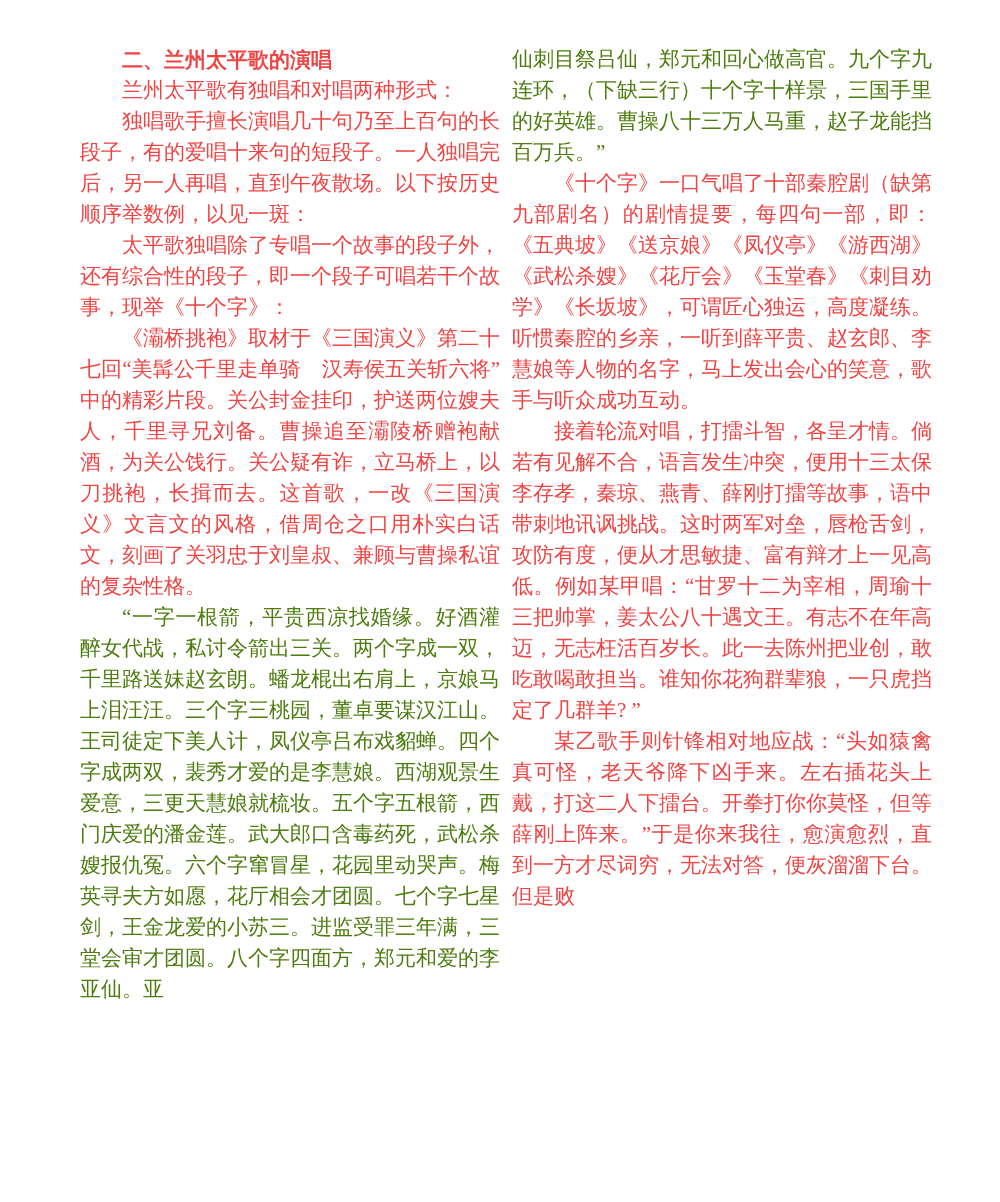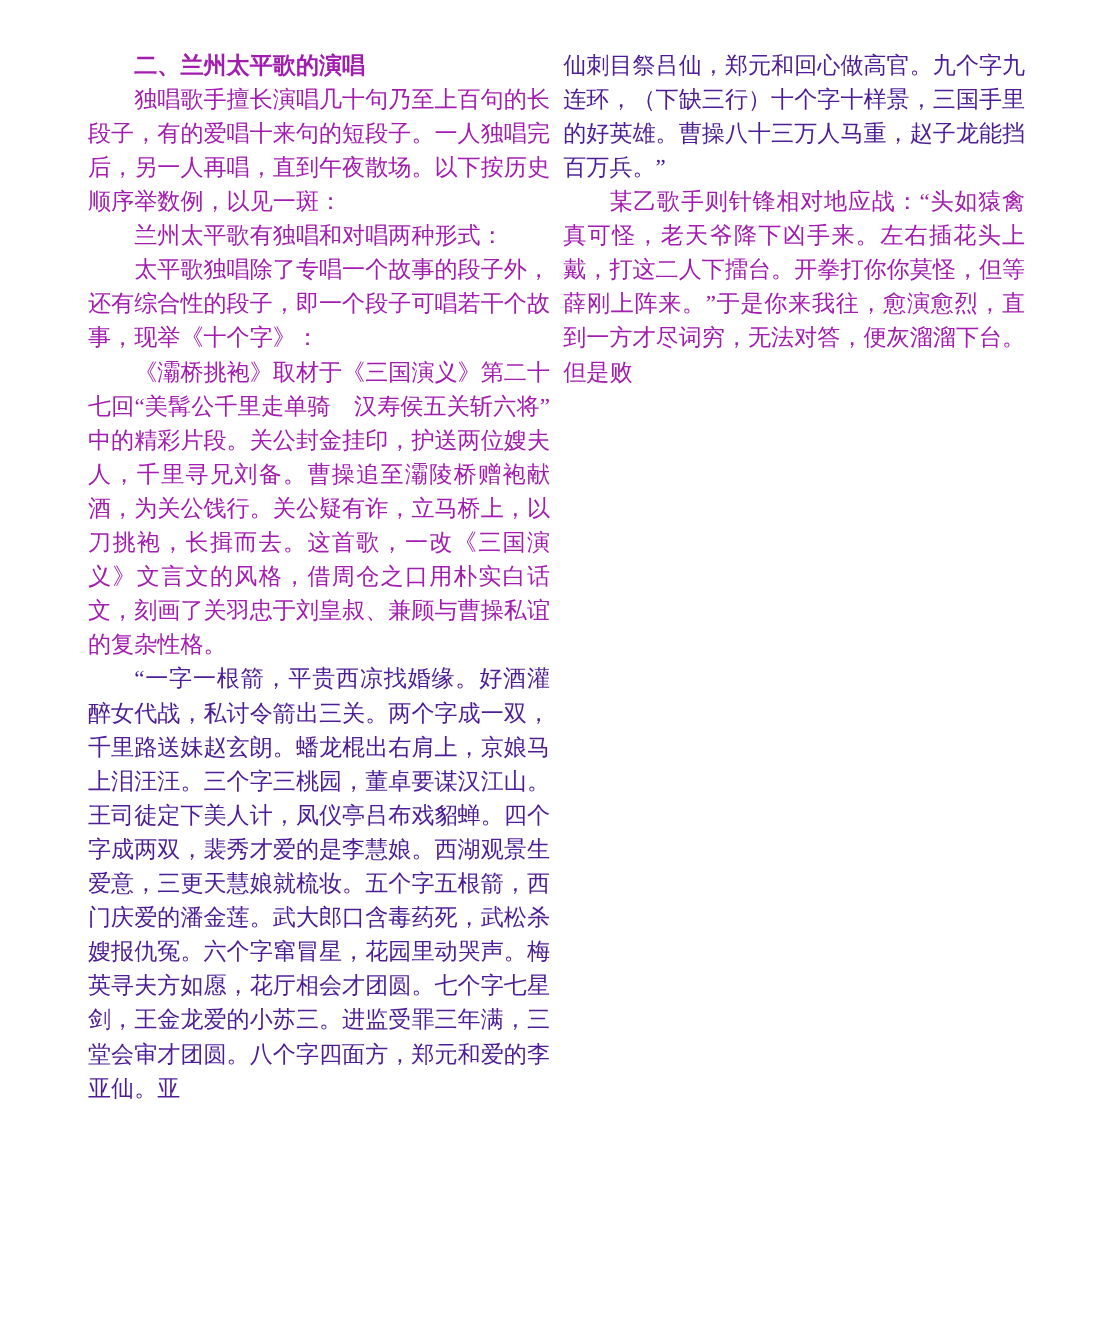--- a/index.html
+++ b/index.html
@@ -22,49 +22,51 @@
   .col-left  { left: 80px; }
   .col-right { left: 512px; }
   .col p, .col h2 {
     margin: 0;
     padding: 0;
     font-size: 21px;
     line-height: 31px;
     text-align: justify;
     text-justify: inter-ideograph;
     text-indent: 2em;
-    color: #a21caf;
+    color: #ef4444;
     font-family: "Liberation Serif", "DejaVu Serif", serif;
     font-weight: normal;
     letter-spacing: 0;
     word-break: break-all;
   }
   .col h2.heading {
     font-family: "Liberation Sans", "DejaVu Sans", sans-serif;
     font-weight: bold;
     font-size: 21px;
   }
   .col p.kai {
     
-    color: #4c1d95;
+    color: #4d7c0f;
   }
   .col p.noindent { text-indent: 0; }
 </style>
 </head>
 <body>
 
 <div class="page">
 
   <div class="col col-left">
     <h2 class="heading">二、兰州太平歌的演唱</h2>
+    <p>兰州太平歌有独唱和对唱两种形式：</p>
     <p>独唱歌手擅长演唱几十句乃至上百句的长段子，有的爱唱十来句的短段子。一人独唱完后，另一人再唱，直到午夜散场。以下按历史顺序举数例，以见一斑：</p>
-    <p>兰州太平歌有独唱和对唱两种形式：</p>
     <p>太平歌独唱除了专唱一个故事的段子外，还有综合性的段子，即一个段子可唱若干个故事，现举《十个字》：</p>
     <p>《灞桥挑袍》取材于《三国演义》第二十七回“美髯公千里走单骑　汉寿侯五关斩六将”中的精彩片段。关公封金挂印，护送两位嫂夫人，千里寻兄刘备。曹操追至灞陵桥赠袍献酒，为关公饯行。关公疑有诈，立马桥上，以刀挑袍，长揖而去。这首歌，一改《三国演义》文言文的风格，借周仓之口用朴实白话文，刻画了关羽忠于刘皇叔、兼顾与曹操私谊的复杂性格。</p>
     <p class="kai">“一字一根箭，平贵西凉找婚缘。好酒灌醉女代战，私讨令箭出三关。两个字成一双，千里路送妹赵玄朗。蟠龙棍出右肩上，京娘马上泪汪汪。三个字三桃园，董卓要谋汉江山。王司徒定下美人计，凤仪亭吕布戏貂蝉。四个字成两双，裴秀才爱的是李慧娘。西湖观景生爱意，三更天慧娘就梳妆。五个字五根箭，西门庆爱的潘金莲。武大郎口含毒药死，武松杀嫂报仇冤。六个字窜冒星，花园里动哭声。梅英寻夫方如愿，花厅相会才团圆。七个字七星剑，王金龙爱的小苏三。进监受罪三年满，三堂会审才团圆。八个字四面方，郑元和爱的李亚仙。亚</p>
   </div>
 
   <div class="col col-right">
     <p class="kai noindent">仙刺目祭吕仙，郑元和回心做高官。九个字九连环，（下缺三行）十个字十样景，三国手里的好英雄。曹操八十三万人马重，赵子龙能挡百万兵。”</p>
+    <p>《十个字》一口气唱了十部秦腔剧（缺第九部剧名）的剧情提要，每四句一部，即：《五典坡》《送京娘》《凤仪亭》《游西湖》《武松杀嫂》《花厅会》《玉堂春》《刺目劝学》《长坂坡》，可谓匠心独运，高度凝练。听惯秦腔的乡亲，一听到薛平贵、赵玄郎、李慧娘等人物的名字，马上发出会心的笑意，歌手与听众成功互动。</p>
+    <p>接着轮流对唱，打擂斗智，各呈才情。倘若有见解不合，语言发生冲突，便用十三太保李存孝，秦琼、燕青、薛刚打擂等故事，语中带刺地讯讽挑战。这时两军对垒，唇枪舌剑，攻防有度，便从才思敏捷、富有辩才上一见高低。例如某甲唱：“甘罗十二为宰相，周瑜十三把帅掌，姜太公八十遇文王。有志不在年高迈，无志枉活百岁长。此一去陈州把业创，敢吃敢喝敢担当。谁知你花狗群辈狼，一只虎挡定了几群羊? ”</p>
     <p>某乙歌手则针锋相对地应战：“头如猿禽真可怪，老天爷降下凶手来。左右插花头上戴，打这二人下擂台。开拳打你你莫怪，但等薛刚上阵来。”于是你来我往，愈演愈烈，直到一方才尽词穷，无法对答，便灰溜溜下台。但是败</p>
   </div>
 
 </div>
 
 </body></html>

